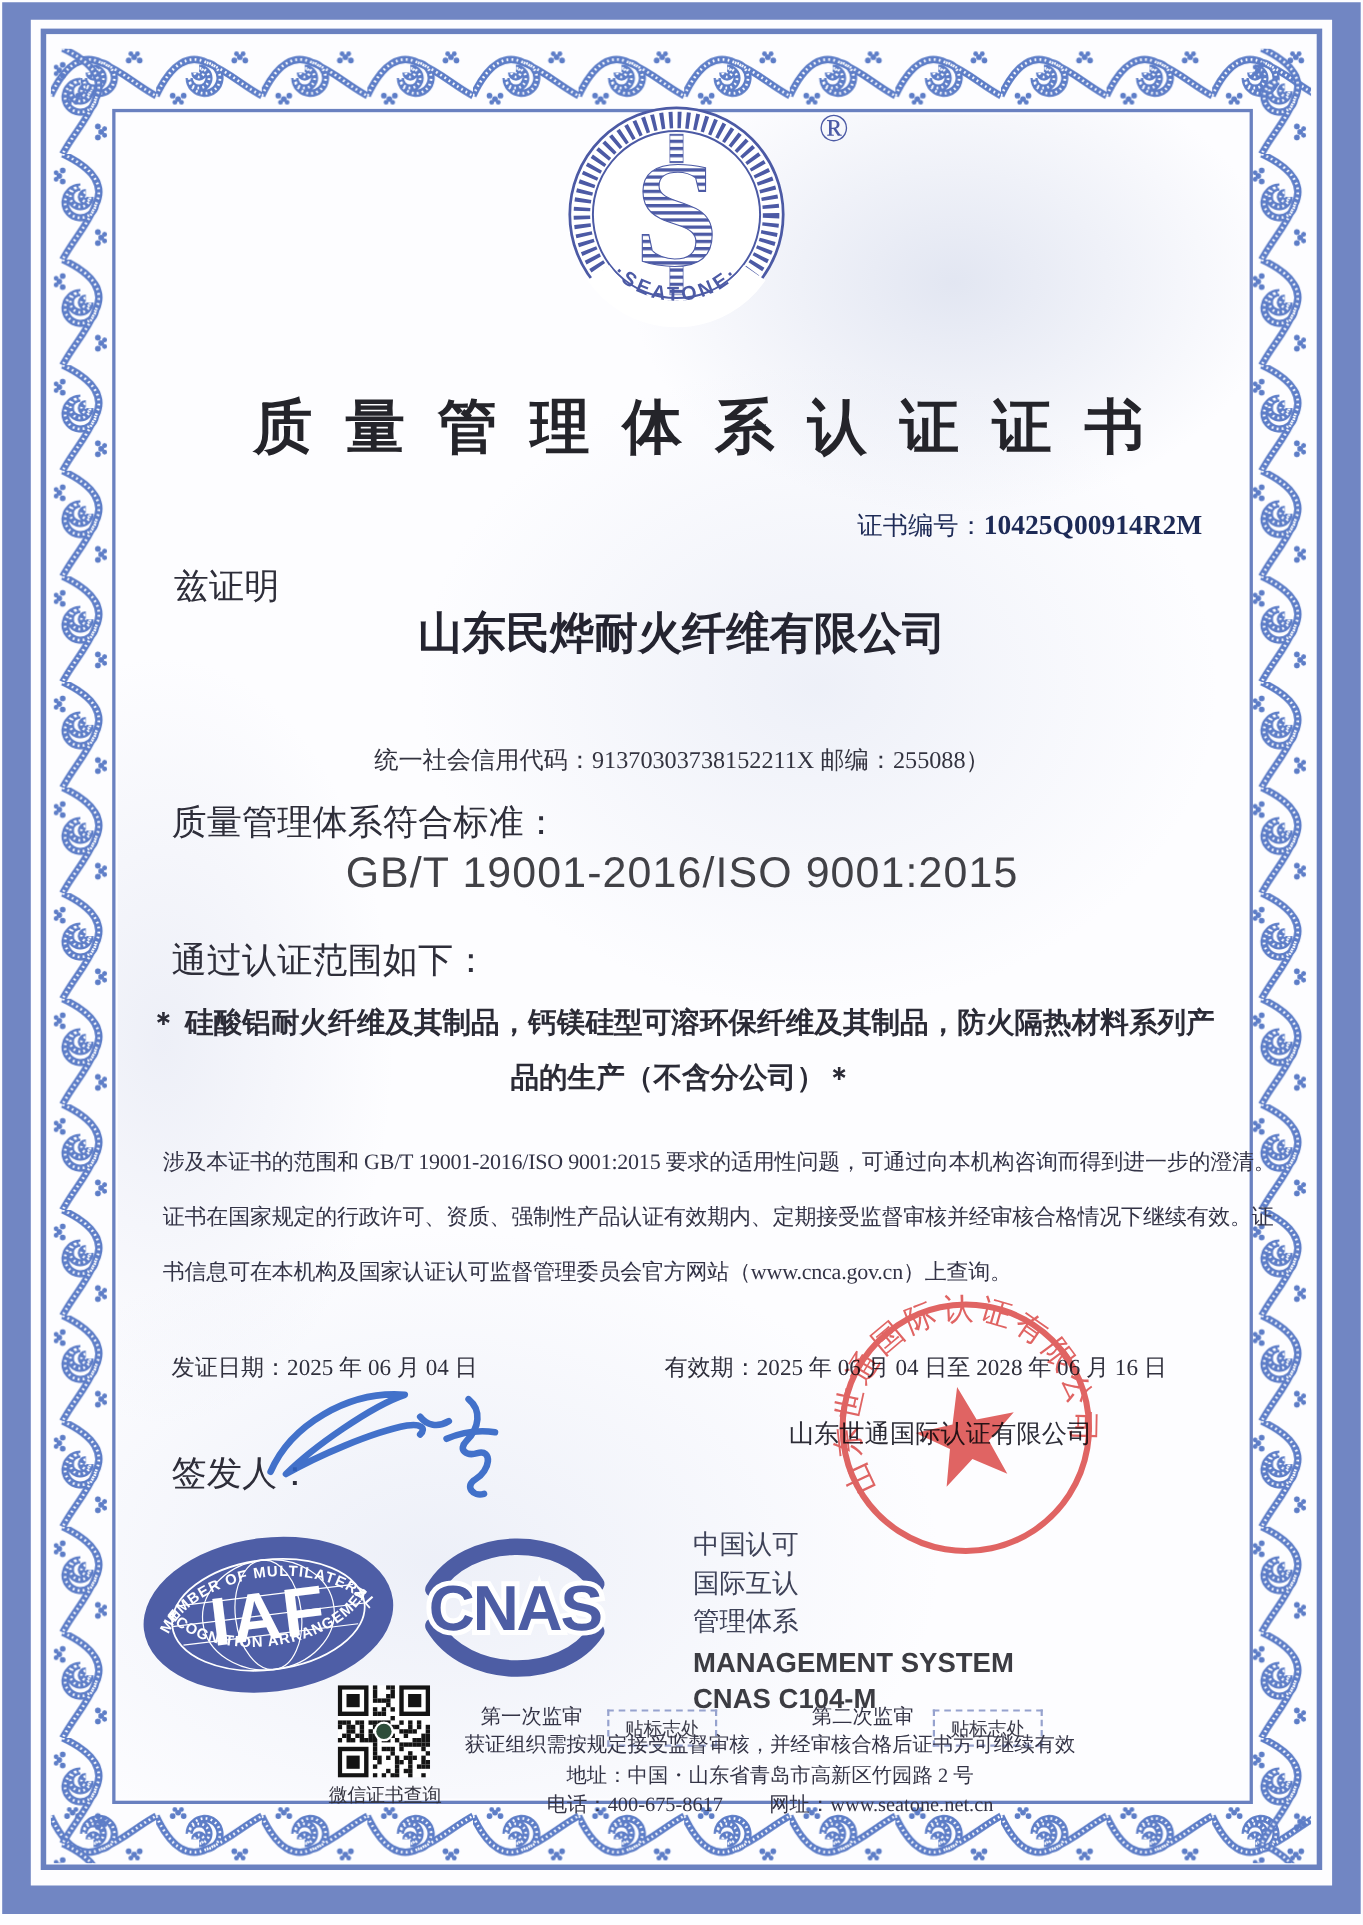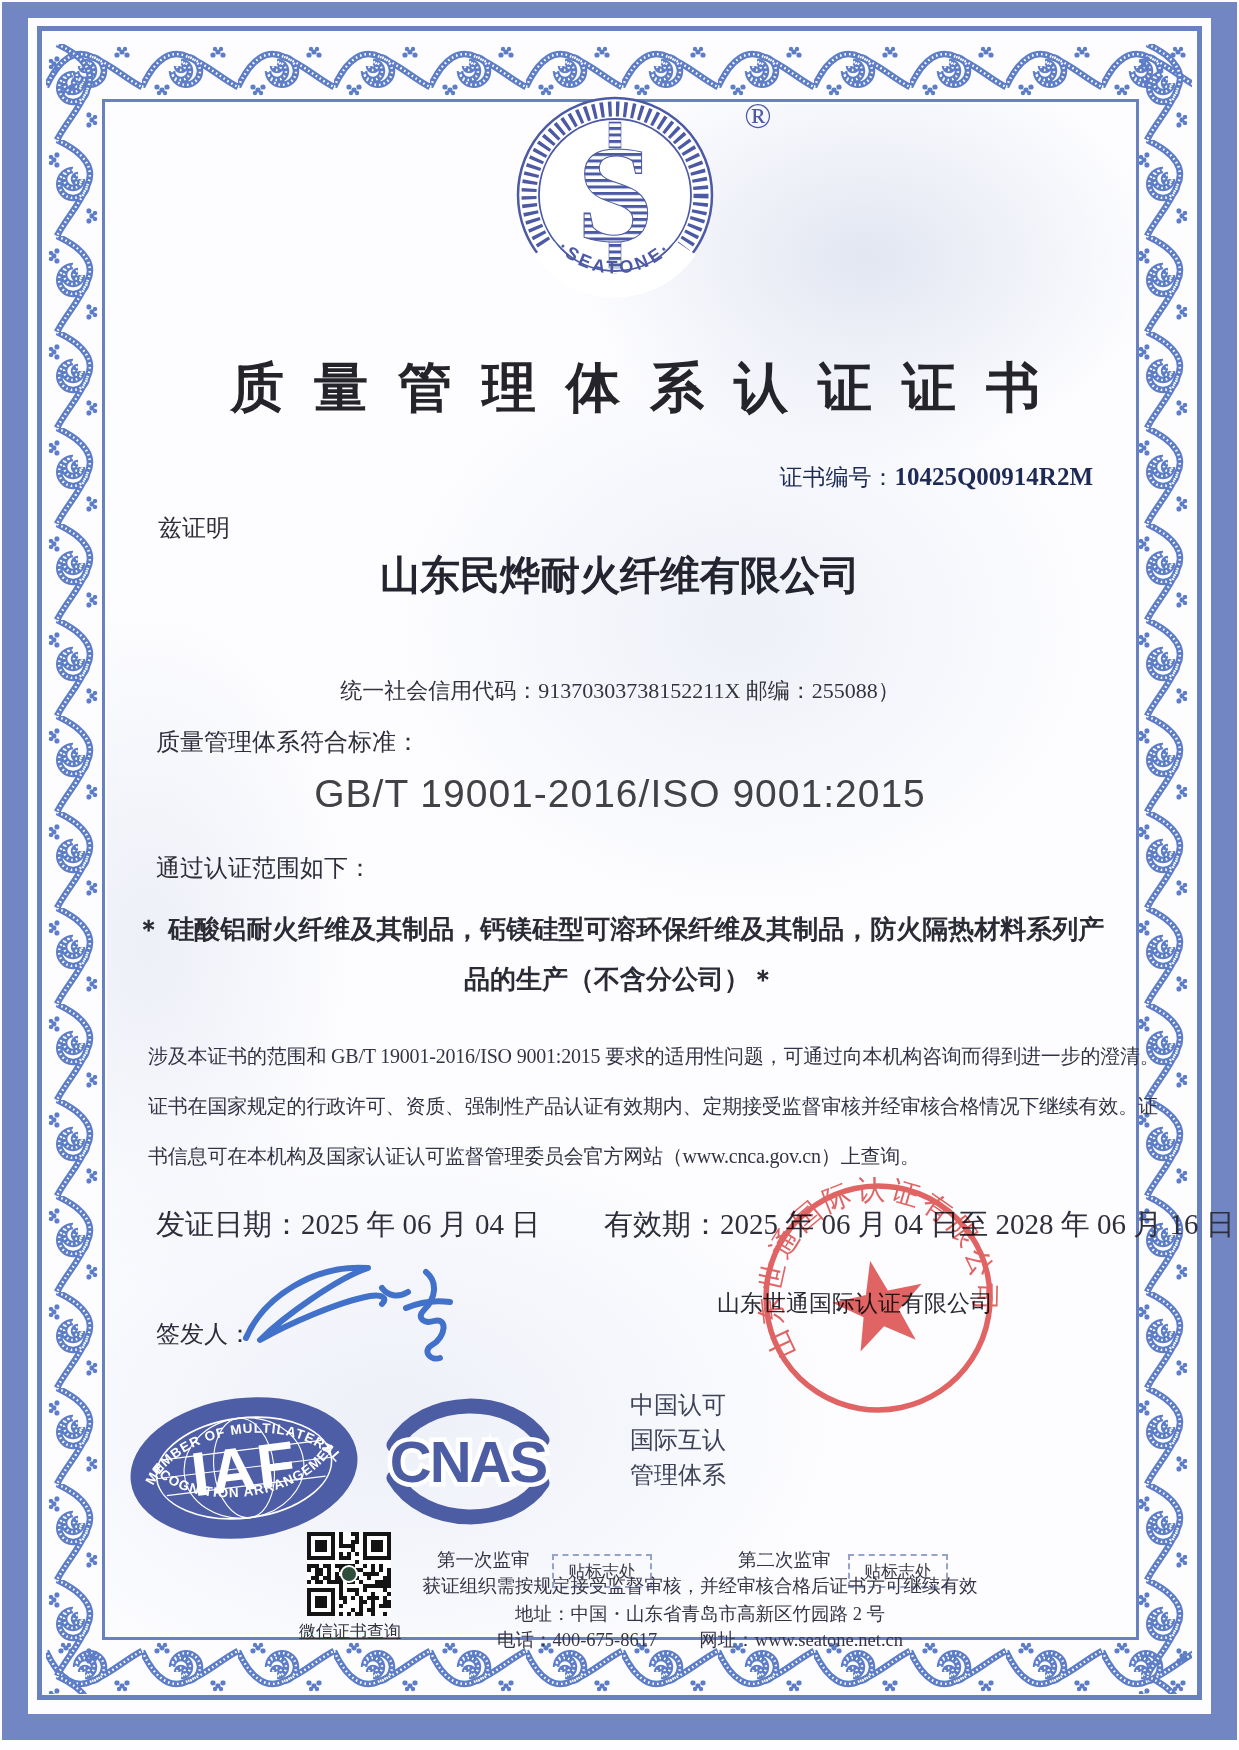--- a/index.html
+++ b/index.html
@@ -16,28 +16,28 @@
        radial-gradient(420px 300px at 74% 10%, rgba(186,196,222,.40), transparent 70%),
        radial-gradient(520px 420px at 62% 34%, rgba(198,207,230,.28), transparent 70%),
        radial-gradient(640px 420px at 28% 86%, rgba(200,209,232,.30), transparent 72%),
        radial-gradient(300px 500px at 4% 55%, rgba(190,198,224,.25), transparent 70%),
        #fdfdff;}
   
   .title{font-size:54px;font-weight:bold;color:#24242a;letter-spacing:30px;padding-left:30px;
          text-align:center;white-space:nowrap;}
   .certno{font-size:23px;color:#1d2a56;text-align:right;white-space:nowrap;}
   .certno b{font-size:25px;font-weight:bold;}
-  .label{font-size:24px;color:#2e2e3a;white-space:nowrap;}
+  .label{font-size:32px;color:#2e2e3a;white-space:nowrap;}
   .company{font-size:40px;font-weight:bold;color:#242430;text-align:center;white-space:nowrap;}
   .addr{font-size:22px;color:#33333f;text-align:center;white-space:nowrap;}
   .standard{font-family:"Liberation Sans",sans-serif;font-size:39px;color:#414146;
             text-align:center;letter-spacing:1px;white-space:nowrap;}
   .scope{font-size:26px;font-weight:bold;color:#2b2b36;text-align:center;white-space:nowrap;}
   .notice{font-size:20px;color:#333346;white-space:nowrap;letter-spacing:-0.2px;}
-  .daterow{font-size:29px;color:#2f2f3c;white-space:nowrap;}
+  .daterow{font-size:21px;color:#2f2f3c;white-space:nowrap;margin-top:24px;}
   .issuer{font-size:23px;color:#2b2b35;text-align:center;white-space:nowrap;}
   .accr{font-size:24px;color:#3e4258;line-height:35px;white-space:nowrap;}
   .mgmt{font-family:"Liberation Sans",sans-serif;font-weight:bold;font-size:25px;color:#3c3c42;line-height:33px;white-space:nowrap;}
   .small{font-size:18.5px;color:#343446;white-space:nowrap;}
   .sticker{border:2px dashed #96a2ce;font-size:17px;color:#3a3a48;display:flex;align-items:center;justify-content:center;margin-top:15px;}
   .qrcap{font-size:17px;color:#33333f;text-align:center;white-space:nowrap;text-decoration:underline;}
   .center{text-align:center;}
   .stamp{mix-blend-mode:multiply;}
 </style>
 </head>
@@ -258,20 +258,24 @@
   <svg class="abs" style="left:382px;top:1390px;" width="172" height="140" viewBox="0 0 172 140">
     <path d="M12,55 C42,4 130,4 160,50" stroke="#4d5da4" stroke-width="15" fill="none" stroke-linecap="round"></path>
     <path d="M12,88 C42,139 130,139 160,93" stroke="#4d5da4" stroke-width="15" fill="none" stroke-linecap="round"></path>
     <text x="86" y="92" text-anchor="middle" font-size="58" font-weight="bold" fill="#4d5da4" stroke="#fff" stroke-width="9" paint-order="stroke" letter-spacing="-2" font-family="Liberation Sans, sans-serif">CNAS</text>
   </svg>
 
   <div class="abs accr" style="left:630px;top:1388px;">
     <div>中国认可</div>
     <div>国际互认</div>
     <div>管理体系</div>
+  </div>
+  <div class="abs mgmt" style="left:630px;top:1496px;">
+    <div>MANAGEMENT SYSTEM</div>
+    <div>CNAS C104-M</div>
   </div>
 
   <svg class="abs" style="left:307px;top:1532px;" width="84" height="84" viewBox="0 0 84 84">
     <rect width="84" height="84" fill="#fff"></rect>
     <g id="qr-cells">
         <rect x="0" y="0" width="28" height="28" fill="#141414"></rect>
         <rect x="4" y="4" width="20" height="20" fill="#fff"></rect>
         <rect x="8" y="8" width="12" height="12" fill="#141414"></rect>
         <rect x="56" y="0" width="28" height="28" fill="#141414"></rect>
         <rect x="60" y="4" width="20" height="20" fill="#fff"></rect>

